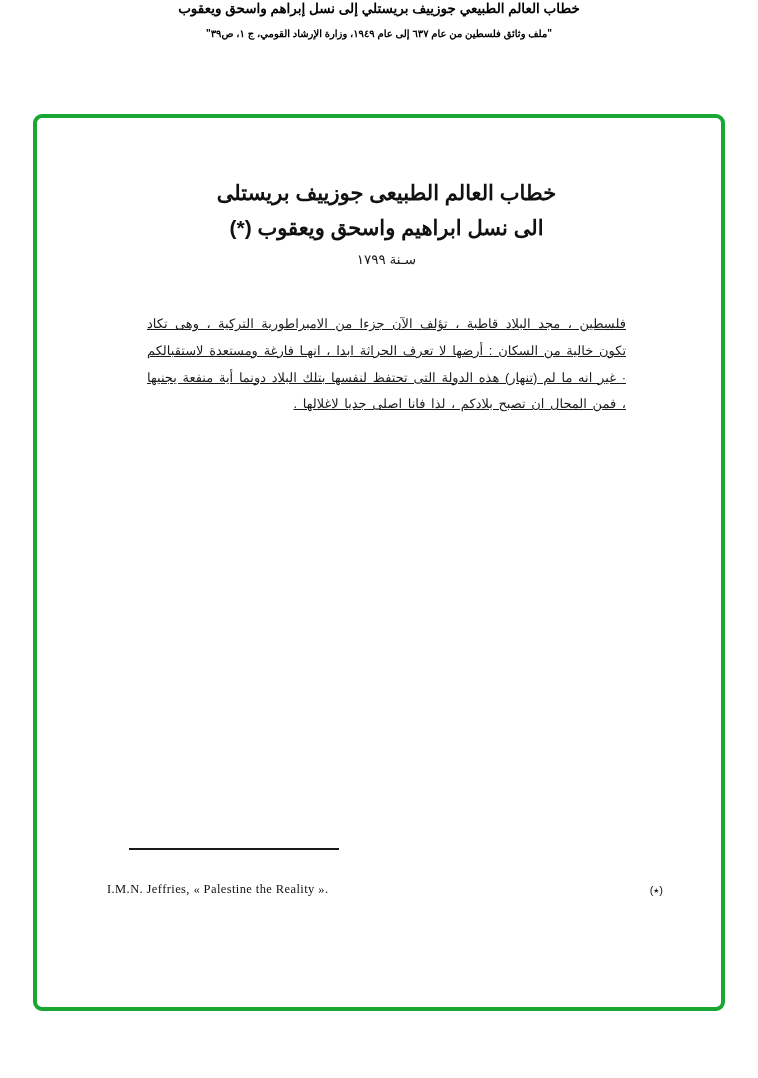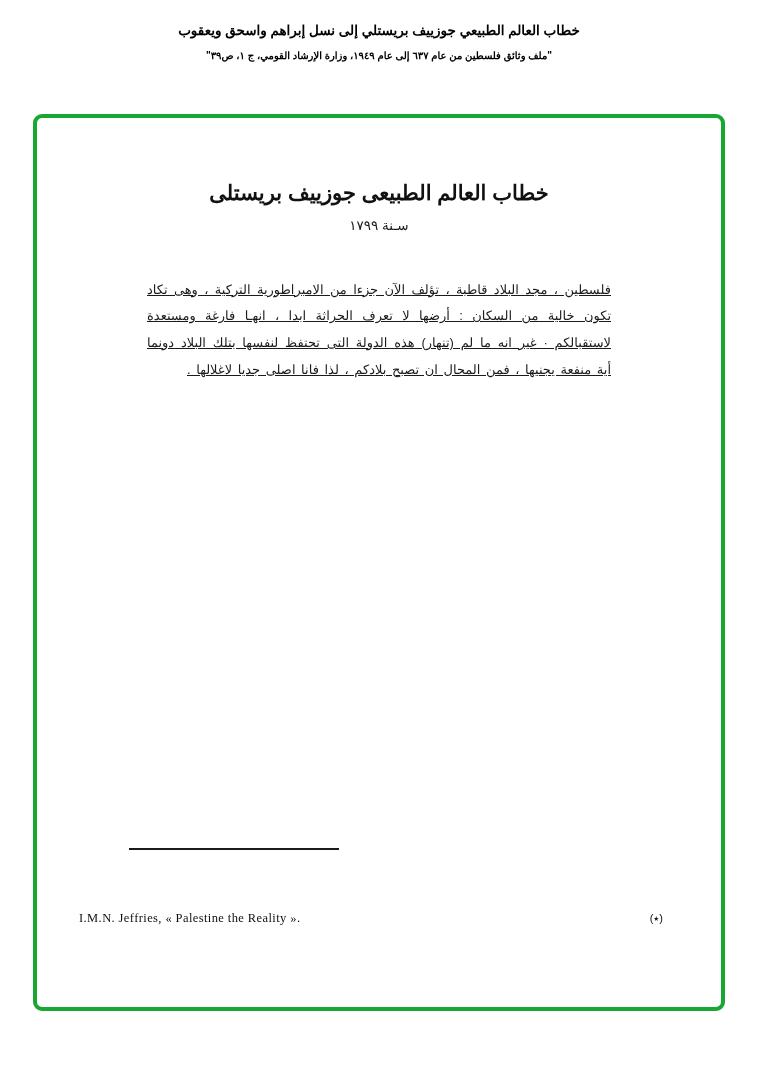--- a/index.html
+++ b/index.html
@@ -13,21 +13,20 @@
     font-family: "Liberation Sans", sans-serif;
     color: #000000;
     position: relative;
     overflow: hidden;
   }
 
   
   .page-header {
     width: 100%;
     text-align: center;
-    padding-top: 22px;
     box-sizing: border-box;
   }
   .page-header .hdr-title {
     font-size: 13.5px;
     font-weight: bold;
     letter-spacing: 0;
     line-height: 1.3;
     direction: rtl;
   }
   .page-header .hdr-source {
@@ -46,21 +45,21 @@
     width: 692px;
     height: 897px;
     border: 4px solid #18a733;
     border-radius: 9px;
     box-sizing: border-box;
     background: #ffffff;
   }
   .scan-inner {
     position: absolute;
     inset: 0;
-    padding: 34px 58px 0 58px;
+    padding: 34px 43px 0 58px;
     box-sizing: border-box;
     border-radius: 25px;
   }
 
   
   .doc-title {
     text-align: center;
     direction: rtl;
     font-size: 21px;
     font-weight: bold;
@@ -97,28 +96,27 @@
   .footnote-rule {
     position: absolute;
     left: 92px;
     top: 730px;
     width: 210px;
     height: 0;
     border-top: 2px solid #1a1a1a;
   }
   .footnote-row {
     position: absolute;
-    left: 42px;
+    left: 70px;
     right: 58px;
     top: 764px;
     direction: ltr;
     display: flex;
-    align-items: center;
+    align-items: flex-end;
     justify-content: space-between;
-    margin-top: 29px;
   }
   .footnote-text {
     font-family: "Liberation Serif", serif;
     font-size: 12.5px;
     letter-spacing: 0.4px;
     color: #111;
     direction: ltr;
   }
   .footnote-mark {
     font-size: 11px;
@@ -133,20 +131,21 @@
 <div class="page-header">
   <div class="hdr-title">خطاب العالم الطبيعي جوزييف بريستلي إلى نسل إبراهم واسحق ويعقوب</div>
   <div class="hdr-source">"ملف وثائق فلسطين من عام ٦٣٧ إلى عام ١٩٤٩، وزارة الإرشاد القومي، ج ١، ص٣٩"</div>
 </div>
 
 <div class="scan-frame">
   <div class="scan-inner">
 
     <div class="doc-title">
       <span>خطاب العالم الطبيعى جوزييف بريستلى</span>
+      <span class="line2">الى نسل ابراهيم واسحق ويعقوب (*)</span>
     </div>
 
     <div class="doc-year">سـنة ١٧٩٩</div>
 
     <div class="doc-body">فلسطين ، مجد البلاد قاطبة ، تؤلف الآن جزءا من الامبراطورية التركية ، وهى تكاد تكون خالية من السكان : أرضها لا تعرف الحراثة ابدا ، انهـا فارغة ومستعدة لاستقبالكم · غير انه ما لم (تنهار) هذه الدولة التى تحتفظ لنفسها بتلك البلاد دونما أية منفعة يجنيها ، فمن المحال ان تصبح بلادكم ، لذا فانا اصلى جديا لاغلالها .</div>
 
   </div>
 
   <div class="footnote-rule"></div>
 

